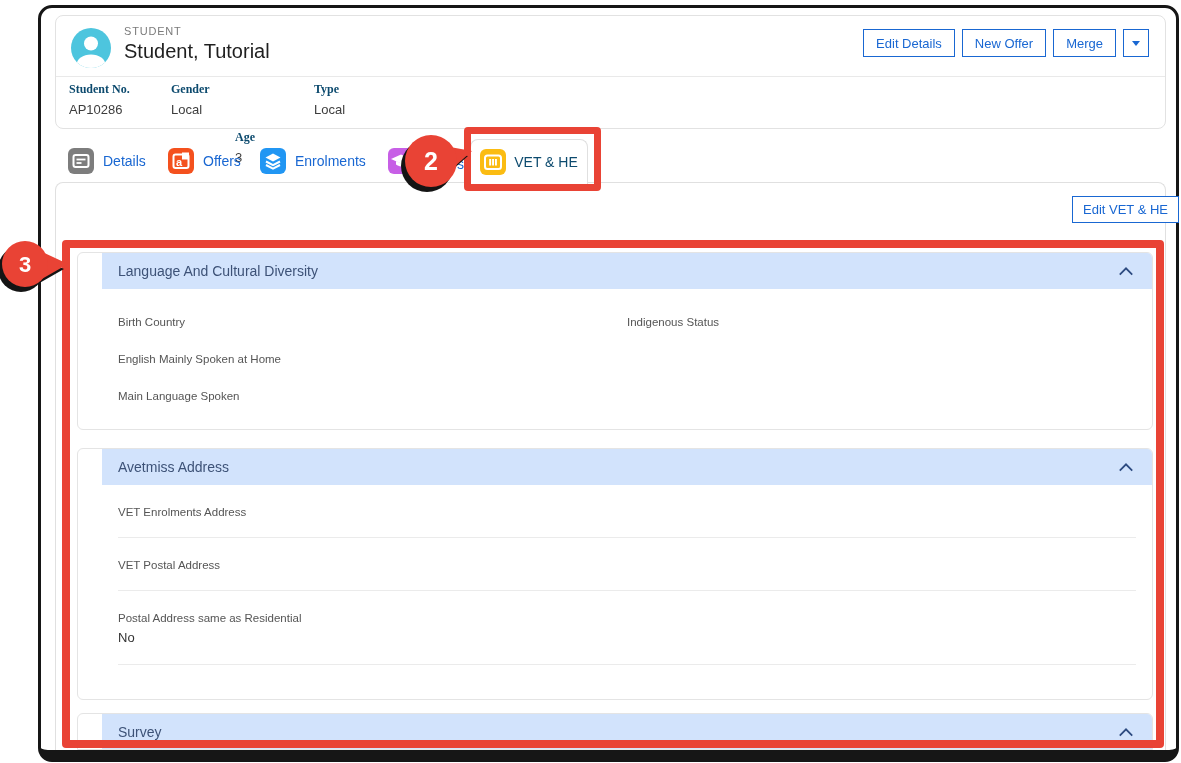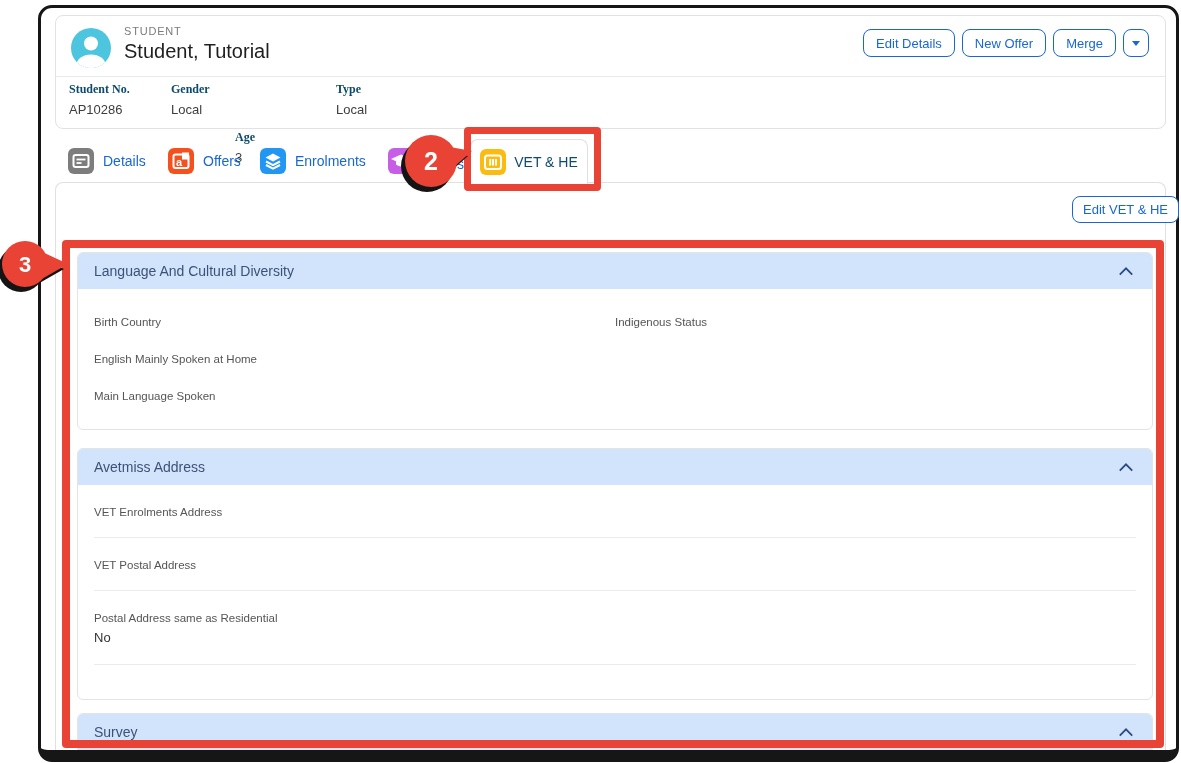--- a/index.html
+++ b/index.html
@@ -11,21 +11,21 @@
            border:3px solid #161616; border-bottom-width:12px; border-radius:14px;
            pointer-events:none; z-index:1; }
 
   
   .student-card { position:absolute; left:55px; top:15px; width:1111px; height:114px;
                   background:#fff; border:1px solid #e2e2e2; border-radius:8px; z-index:2;padding-left:48px; }
   .avatar { position:absolute; left:15px; top:12px; width:40px; height:40px; }
   .entity-label { position:absolute; left:68px; top:9px; font-size:11px; color:#7b7b7b; letter-spacing:.8px; }
   .student-name { position:absolute; left:68px; top:24px; font-size:20px; font-weight:normal; color:#1f1f1f; }
   .header-actions { position:absolute; right:16px; top:13px; display:flex; gap:7px; }
-  .btn { background:#fff; border:1px solid #1967d2; color:#1967d2; border-radius:8px;
+  .btn { background:#fff; border:1px solid #1967d2; color:#1967d2; border-radius:0;
          font-size:13px; padding:5px 12px; font-family:inherit; cursor:pointer; height:28px; }
   .btn.caret-btn { padding:5px 8px; display:flex; align-items:center; }
   .caret { width:0; height:0; border-left:4px solid transparent; border-right:4px solid transparent;
            border-top:5px solid #1967d2; }
   .card-divider { position:absolute; left:0; right:0; top:60px; height:1px; background:#e9e9e9; }
   .stat { position:absolute; top:66px; }
   .stat .lab { font-size:12px; font-weight:bold; color:#0c4a6e;font-family:Liberation Serif, serif; }
   .stat .val { font-size:13px; color:#3d3d3d; margin-top:5px; }
 
   
@@ -37,21 +37,21 @@
                 background:#fff; border:1px solid #e0e0e0; border-bottom:none;
                 border-radius:8px 8px 0 0; display:flex; align-items:center; justify-content:center;
                 gap:8px; font-size:14px; color:#0c4a6e; z-index:5; cursor:pointer; }
 
   
   .panel { position:absolute; left:55px; top:182px; width:1111px; height:568px;
            background:#fff; border:1px solid #e0e0e0; border-bottom:none; border-radius:8px 8px 0 0; z-index:2; }
   .edit-vet-btn { position:absolute; left:1072px; top:196px; z-index:4; height:27px; padding:4px 10px; }
 
   .section { position:absolute; left:77px; width:1076px; background:#fff;
-             border:1px solid #e4e4e4; border-radius:6px; overflow:hidden; z-index:3; }
+             border:1px solid #e4e4e4; border-radius:6px; overflow:hidden; z-index:3;padding-left:24px; }
   .sec-head { height:36px; background:#d2e3fc; display:flex; align-items:center;
               padding:0 18px 0 16px; cursor:pointer; }
   .sec-title { font-size:14px; color:#3d5277; flex:1; }
   .chev { width:16px; height:12px; }
 
   .sec-lang { top:252px; height:178px; }
   .lang-body { display:flex; padding:27px 16px 0; }
   .lang-col { width:50%; }
   .fld-label { font-size:11.5px; color:#555; margin-bottom:25px; }
 
@@ -108,21 +108,21 @@
       <div class="val">AP10286</div>
     </div>
     <div class="stat" style="left:115px;">
       <div class="lab">Gender</div>
       <div class="val">Local</div>
     </div>
     <div class="stat" style="left:179px;margin-top:48px;">
       <div class="lab">Age</div>
       <div class="val">3</div>
     </div>
-    <div class="stat" style="left:258px;margin-left:22px;">
+    <div class="stat" style="left:258px;">
       <div class="lab">Type</div>
       <div class="val">Local</div>
     </div>
   </div>
 
   <div class="tab" style="left:68px;">
     <svg class="tab-icon" viewBox="0 0 26 26">
       <rect width="26" height="26" rx="6" fill="#7d7d7d"></rect>
       <rect x="5.5" y="7" width="15" height="12" rx="2" fill="none" stroke="#fff" stroke-width="2"></rect>
       <line x1="8.5" y1="11.5" x2="17.5" y2="11.5" stroke="#fff" stroke-width="1.8"></line>

